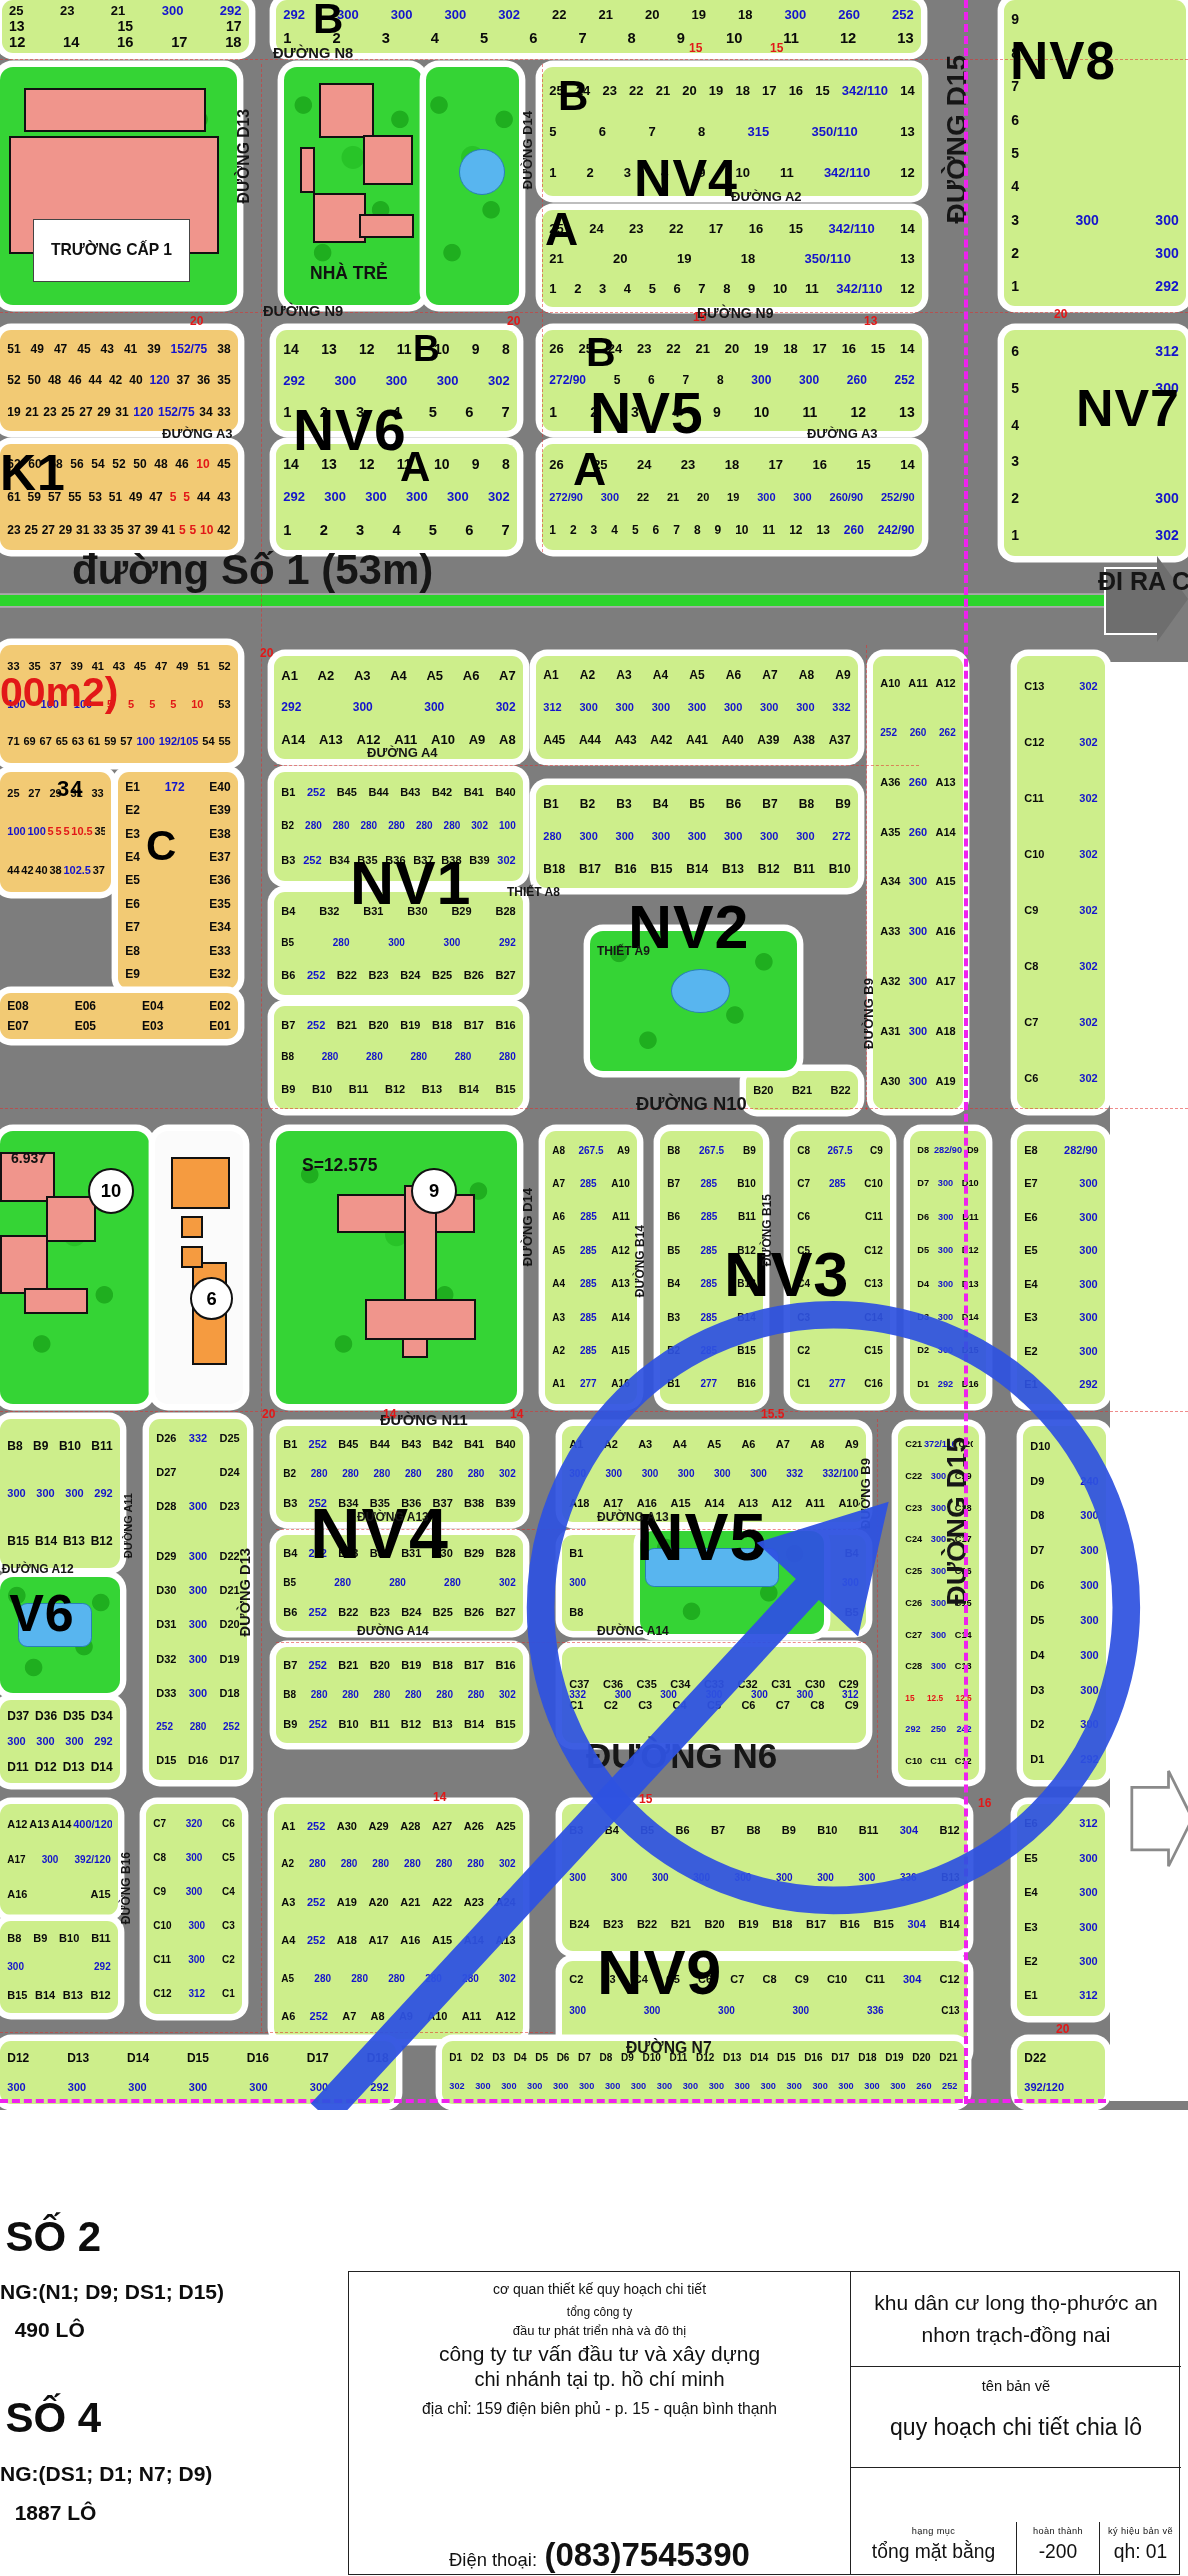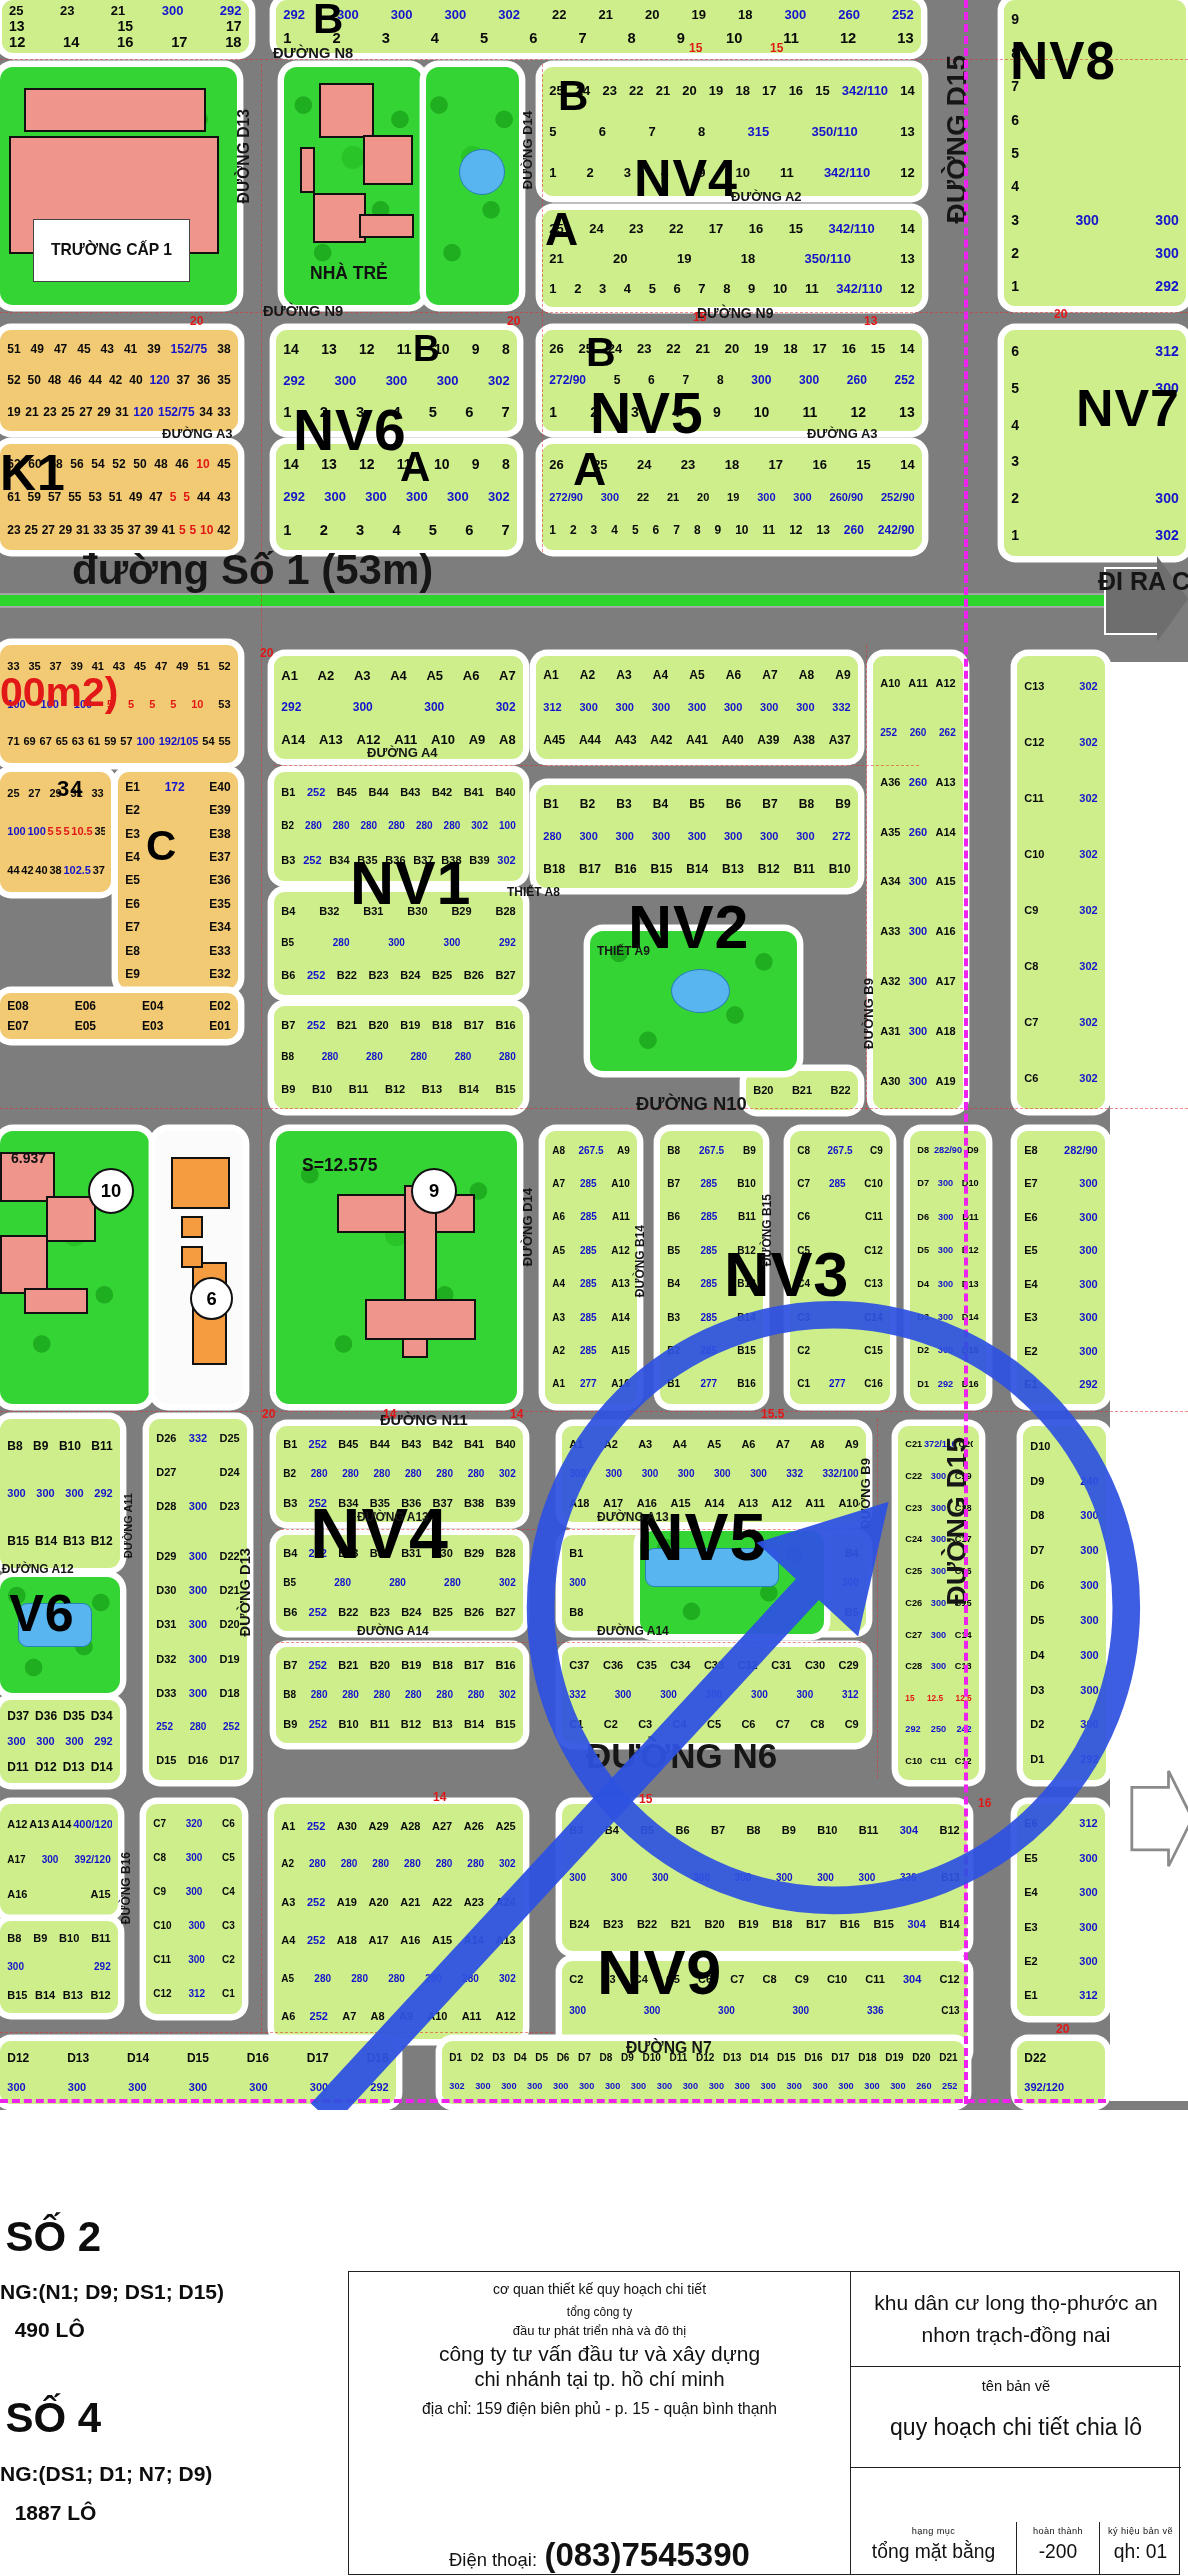--- a/index.html
+++ b/index.html
@@ -1301,21 +1301,21 @@
         <span style="color: rgb(20, 20, 204);">300</span>
         <span style="color: rgb(20, 20, 204);">300</span>
       </div>
       <div class="row" style="font-size: 11px;">
         <span style="color: rgb(10, 10, 10);">B8</span>
         <span style="color: rgb(10, 10, 10);">B7</span>
         <span style="color: rgb(10, 10, 10);">B6</span>
         <span style="color: rgb(10, 10, 10);">B5</span>
       </div>
     </div>
-    <div class="blk st-g" style="left: 562px; top: 1647px; width: 304px; height: 96px; background: rgb(205, 238, 139);">
+    <div class="blk st-g" style="left: 562px; top: 1647px; width: 304px; height: 96px; background: rgb(205, 238, 139); justify-content: center;">
       <div class="row" style="font-size: 11px;">
         <span style="color: rgb(10, 10, 10);">C37</span>
         <span style="color: rgb(10, 10, 10);">C36</span>
         <span style="color: rgb(10, 10, 10);">C35</span>
         <span style="color: rgb(10, 10, 10);">C34</span>
         <span style="color: rgb(10, 10, 10);">C33</span>
         <span style="color: rgb(10, 10, 10);">C32</span>
         <span style="color: rgb(10, 10, 10);">C31</span>
         <span style="color: rgb(10, 10, 10);">C30</span>
         <span style="color: rgb(10, 10, 10);">C29</span>

